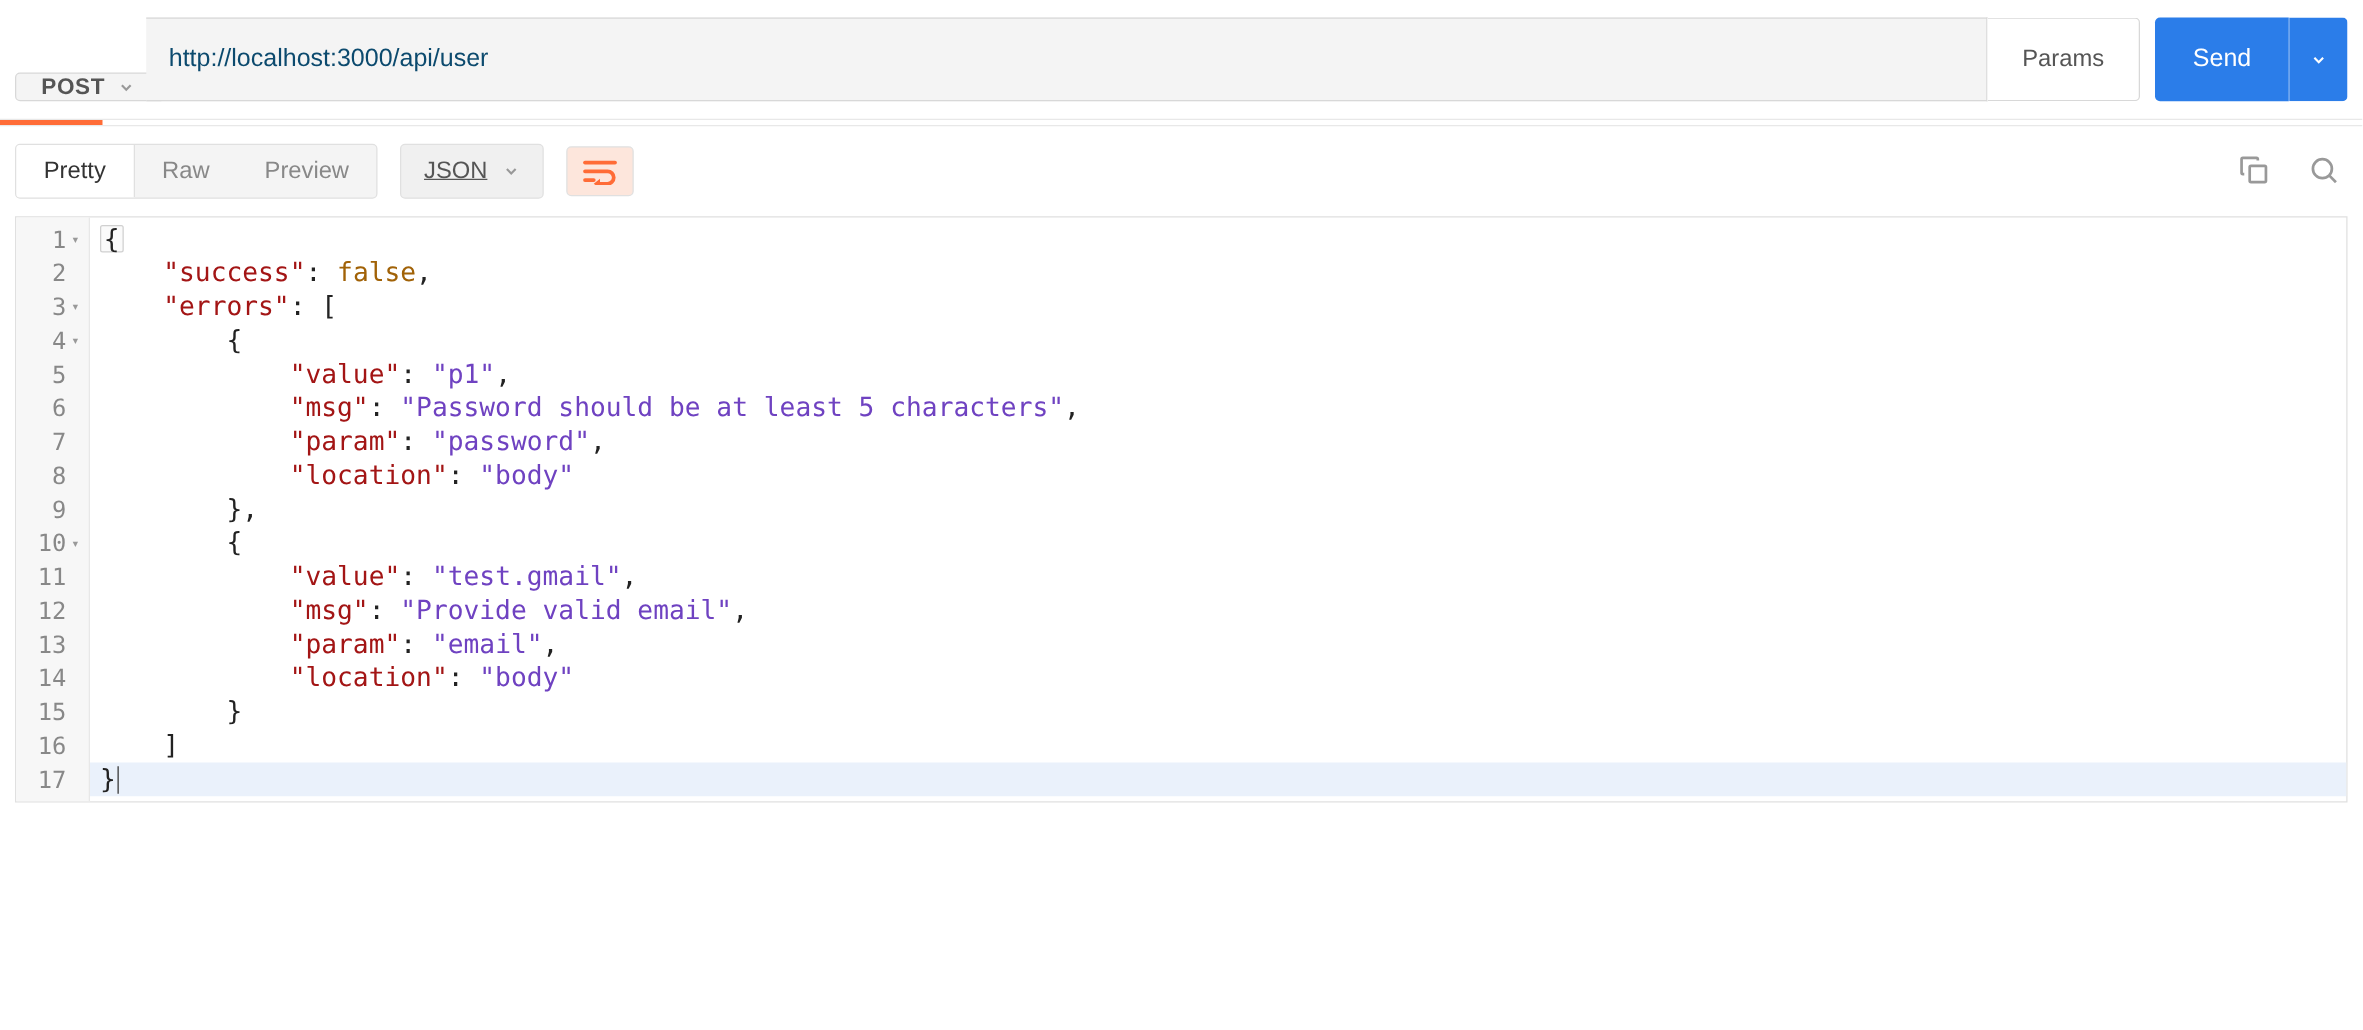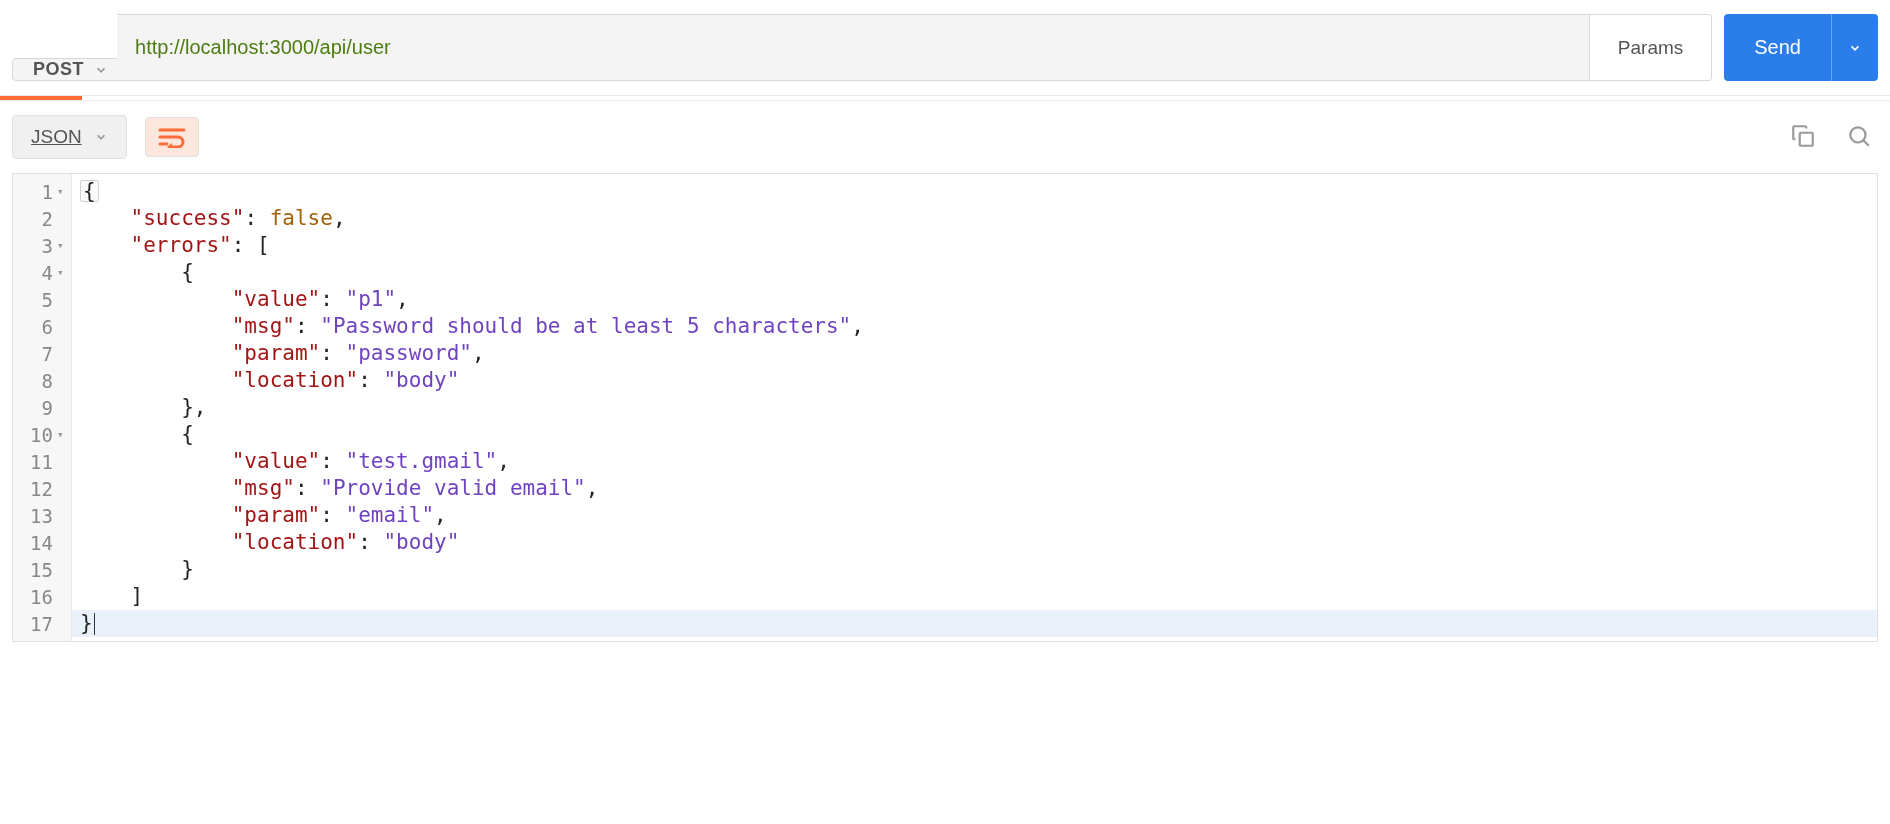--- a/index.html
+++ b/index.html
@@ -1,20 +1,20 @@
 <!DOCTYPE html>
 <html><head>
 <meta charset="utf-8">
 <style>
 * { box-sizing: border-box; margin: 0; padding: 0; }
 body { font-family: -apple-system, BlinkMacSystemFont, "Segoe UI", Helvetica, Arial, sans-serif; background: #fff; font-size: 18px; color: #333; }
 
 .request-bar { display: flex; gap: 12px; padding: 14px 12px 14px 12px; border-bottom: 1px solid #e8e8e8; align-items: stretch; }
 .method-select { background: #f4f4f4; border: 1px solid #d8d8d8; border-radius: 4px 0 0 4px; padding: 0 20px; display: flex; align-items: center; gap: 10px; font-weight: 600; color: #555; cursor: pointer; letter-spacing: 0.5px; margin-top: 44px; }
-.url-input { flex: 1; background: #f4f4f4; border: 1px solid #d8d8d8; border-left: none; border-radius: 0 4px 4px 0; padding: 0 18px; font-size: 20px; color: #4d7c0f; display: flex; align-items: center; margin-left: -12px; }
+.url-input { flex: 1; background: #f4f4f4; border: 1px solid #d8d8d8; border-left: none; border-radius: 0 4px 4px 0; padding: 0 18px; font-size: 20px; color: #0c4a6e; display: flex; align-items: center; margin-left: -12px; }
 .url-group { display: flex; flex: 1; }
 .params-btn { background: #fff; border: 1px solid #d8d8d8; border-left: none; padding: 0 28px; font-size: 19px; color: #555; cursor: pointer; border-radius: 0 4px 4px 0; }
 .url-group .url-input { border-radius: 0; }
 .url-group .method-select { border-right: 1px solid #d8d8d8; }
 .send-group { display: flex; }
 .send-btn { background: #2b7de9; color: #fff; border: none; padding: 0 30px; font-size: 20px; font-weight: 500; cursor: pointer; border-radius: 4px 0 0 4px; }
 .send-dropdown { background: #2b7de9; border: none; border-left: 1px solid rgba(255,255,255,0.3); padding: 0 16px; cursor: pointer; border-radius: 0 4px 4px 0; display: flex; align-items: center; }
 
 .tab-indicator { height: 4px; width: 82px; background: #ff6c37; margin-left: 0; }
 .divider { height: 1px; background: #e8e8e8; margin-top: 0; }
@@ -67,20 +67,25 @@
           <polyline points="6 9 12 15 18 9"></polyline>
         </svg>
     </button>
   </div>
 </div>
 
 <div class="tab-indicator"></div>
 <div class="divider"></div>
 
 <div class="response-toolbar">
+  <div class="view-tabs">
+    <div class="view-tab active">Pretty</div>
+    <div class="view-tab">Raw</div>
+    <div class="view-tab">Preview</div>
+  </div>
   <div class="format-select">
     <span>JSON</span>
     <svg class="chev" viewBox="0 0 24 24" fill="none" stroke="#999" stroke-width="3">
         <polyline points="6 9 12 15 18 9"></polyline>
       </svg>
   </div>
   <div class="wrap-btn active">
     <svg width="28" height="22" viewBox="0 0 28 22">
       <line x1="2" y1="4" x2="26" y2="4" stroke="#ff6c37" stroke-width="3" stroke-linecap="round"></line>
       <path d="M2 11 H20 a5 5 0 0 1 0 10 H14" fill="none" stroke="#ff6c37" stroke-width="3" stroke-linecap="round"></path>

